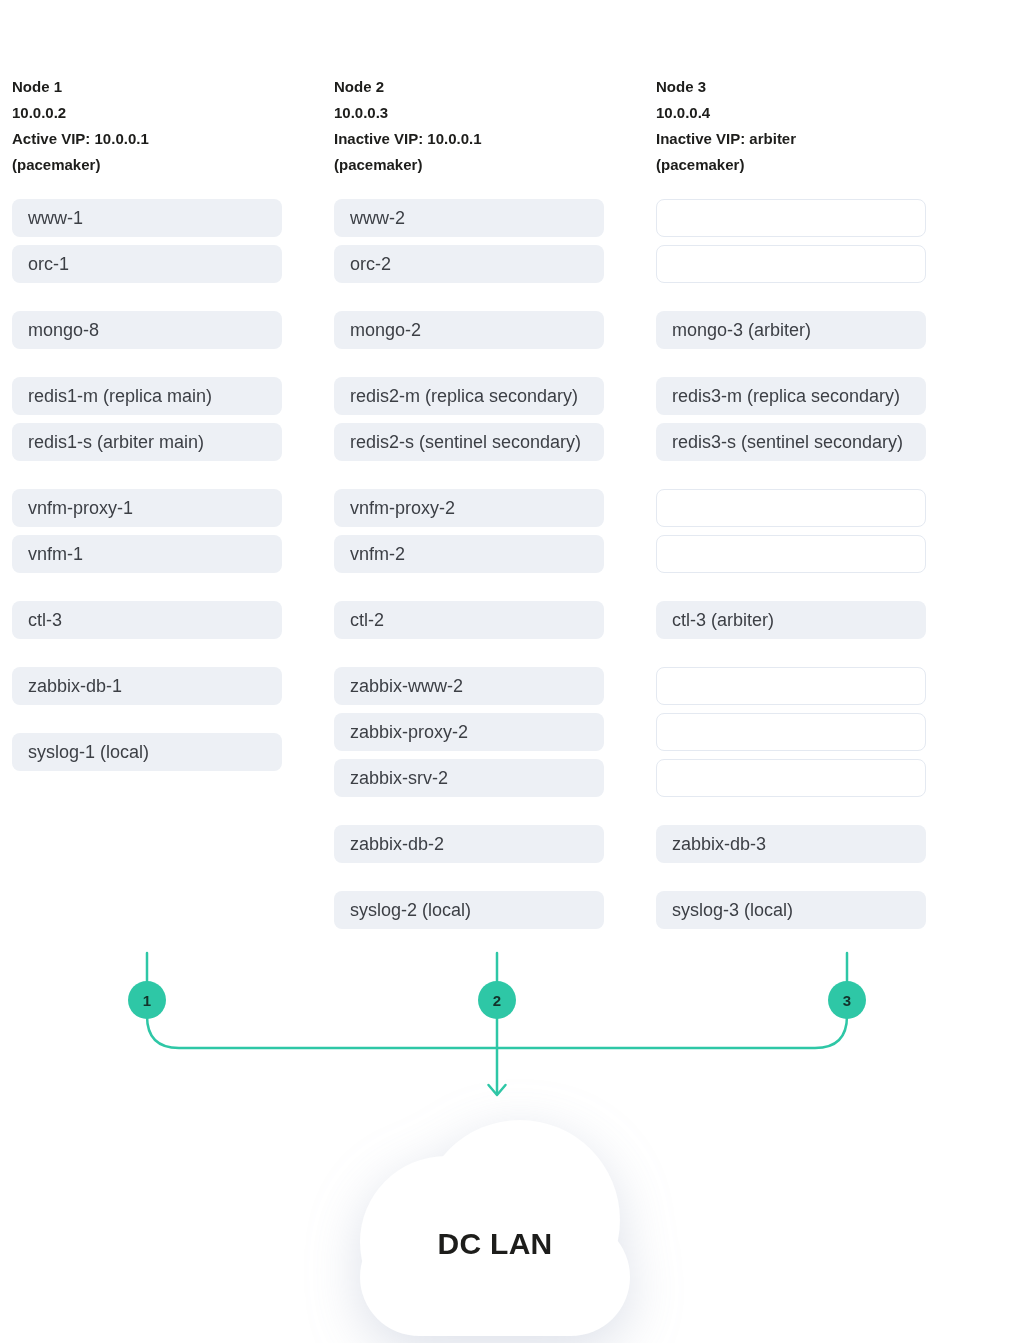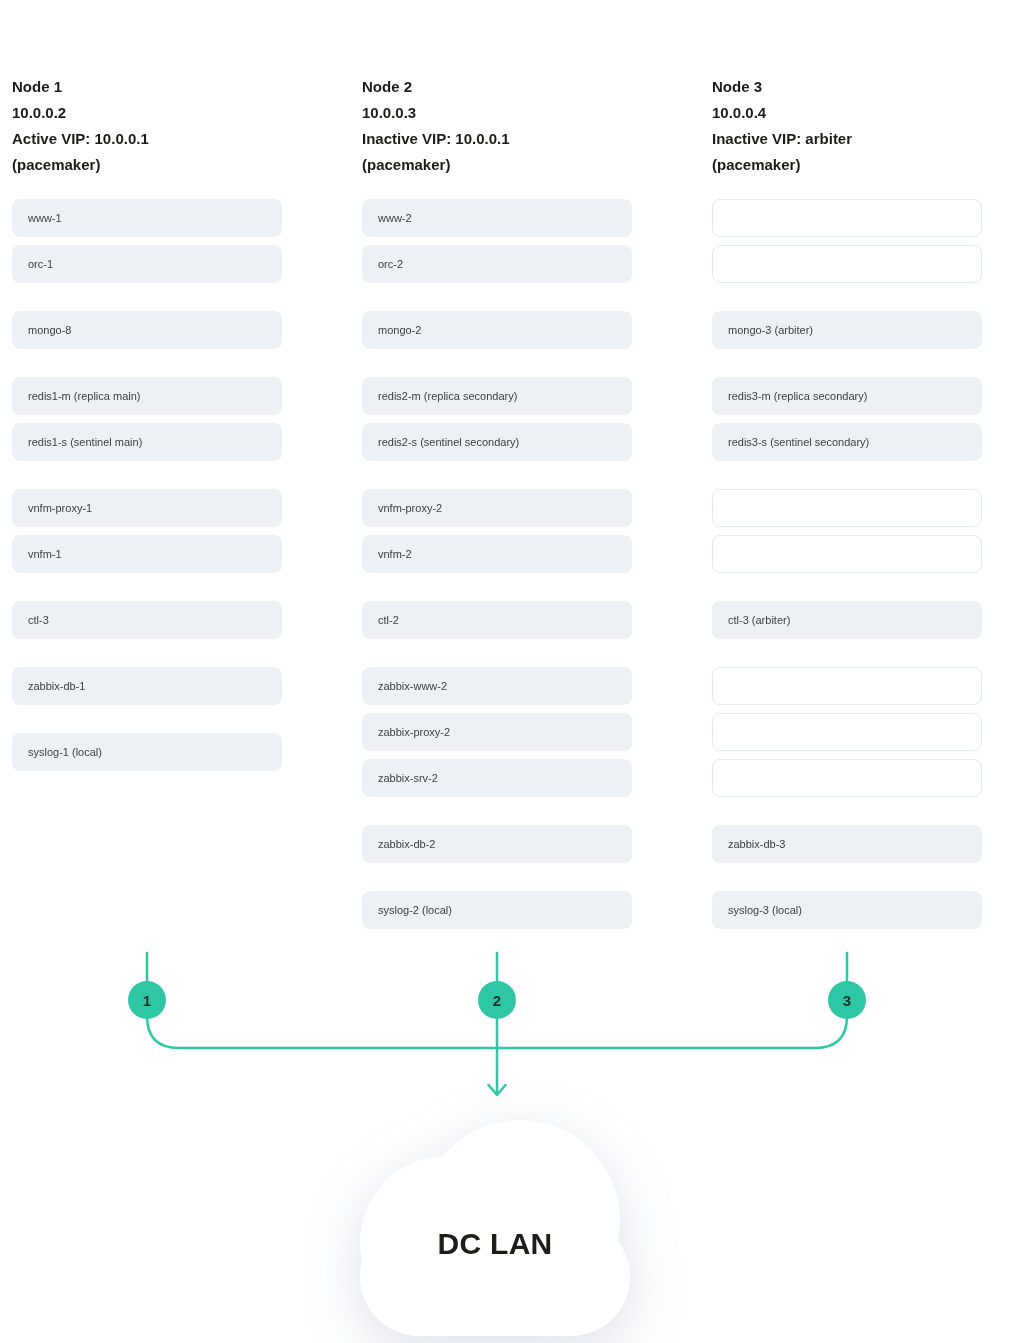--- a/index.html
+++ b/index.html
@@ -3,33 +3,33 @@
 <meta charset="utf-8">
 <style>
   * { margin:0; padding:0; box-sizing:border-box; }
   html, body { background:#ffffff; }
   body {
     width:1020px; height:1343px; position:relative; overflow:hidden;
     font-family:"Liberation Sans", sans-serif;
   }
 
   
-  .columns { position:absolute; left:12px; top:74px; display:flex; gap:80px; }
+  .columns { position:absolute; left:12px; top:74px; display:flex; gap:52px; }
   .node-col { width:270px; }
   .node-header { margin-bottom:21px; }
   .hline {
     font-size:15px; font-weight:700; color:var(--heading-text, #1d1d1b);
     line-height:26px; white-space:nowrap;
   }
   .group { margin-bottom:28px; }
   .group .box + .box { margin-top:8px; }
   .box {
     height:38px; border-radius:8px; background:var(--box-fill, #edf0f5);
     display:flex; align-items:center; padding:0 16px;
-    font-size:11px; color:var(--label-text, #3c3f45); white-space:nowrap;
+    font-size:18px; color:var(--label-text, #3c3f45); white-space:nowrap;
   }
   .box.empty { background:#ffffff; border:1px solid var(--box-border, #e4e9f1); }
 
   
   .connector-svg { position:absolute; left:0; top:0; pointer-events:none; }
   .connector-svg path {
     stroke:var(--accent, #2ec7a6); stroke-width:2.5; fill:none;
     stroke-linecap:round; stroke-linejoin:round;
   }
   .badge {
@@ -73,21 +73,21 @@
       </header>
       <div class="group">
         <div class="box">www-1</div>
         <div class="box">orc-1</div>
       </div>
       <div class="group">
         <div class="box">mongo-8</div>
       </div>
       <div class="group">
         <div class="box">redis1-m (replica main)</div>
-        <div class="box">redis1-s (sentinel main)</div>
+        <div class="box">redis1-s (arbiter main)</div>
       </div>
       <div class="group">
         <div class="box">vnfm-proxy-1</div>
         <div class="box">vnfm-1</div>
       </div>
       <div class="group">
         <div class="box">ctl-3</div>
       </div>
       <div class="group">
         <div class="box">zabbix-db-1</div>

